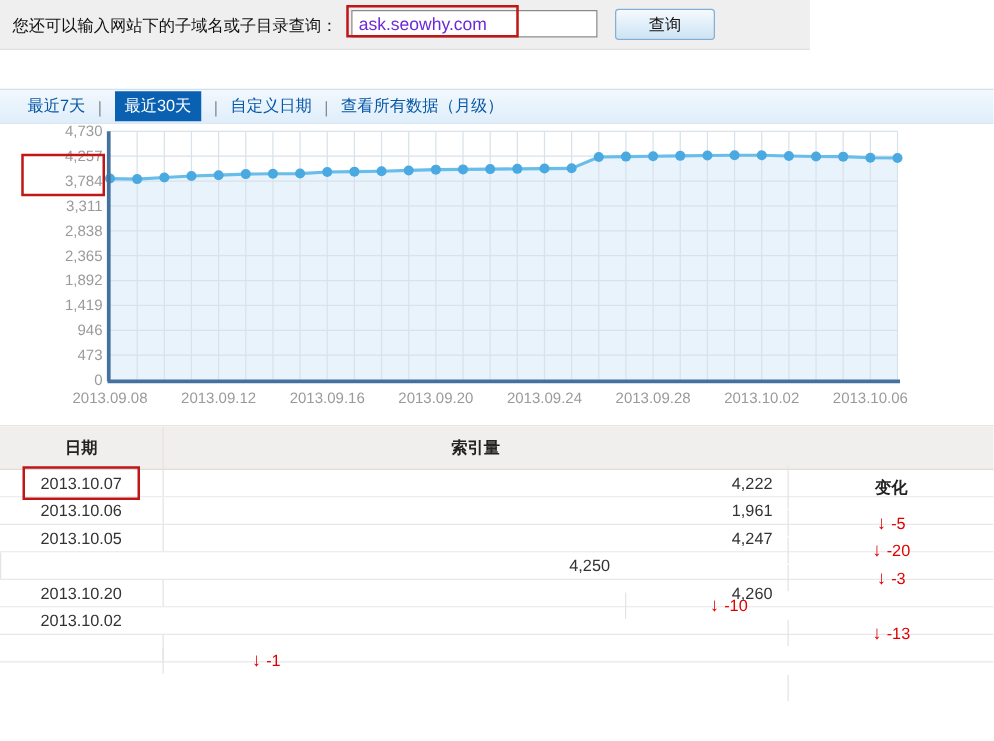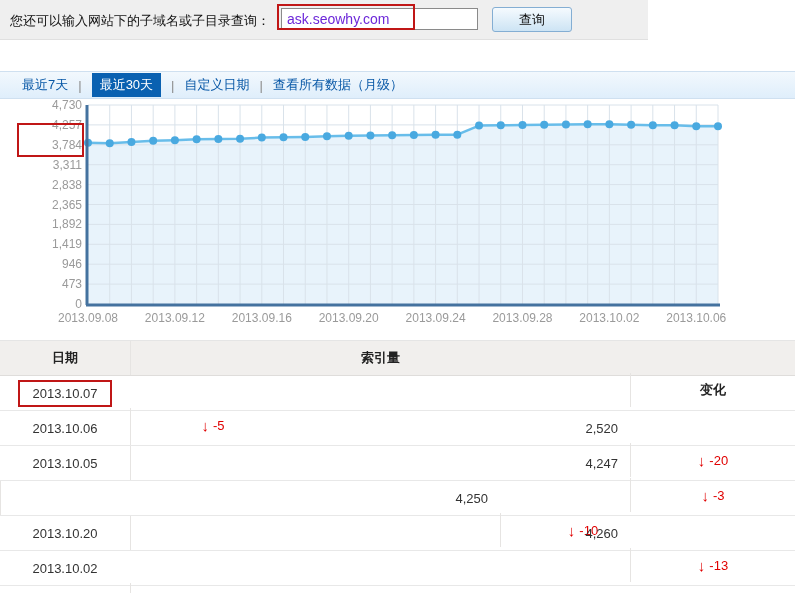--- a/index.html
+++ b/index.html
@@ -36,21 +36,21 @@
   
   .chart-wrap { position:absolute; top:76px; left:0; width:795px; height:264px; }
   .chart-wrap svg { display:block; width:795px; height:264px;
     font-family:"Liberation Sans", sans-serif; }
 
   
   .dtable { position:absolute; top:340px; left:0; width:795px; height:253px;
     overflow:hidden; border-top:1px solid #e5e5e5; font-size:13px; color:#333; }
   .thead { display:flex; height:35px; background:#f1efed; font-weight:bold;
     color:#222; border-bottom:1px solid #dfdddb;justify-content:space-between; }
-  .tr { display:flex; height:35px; background:#fff; border-bottom:1px solid #e8e8e8; }
+  .tr { display:flex; height:22px; background:#fff; border-bottom:1px solid #e8e8e8; }
   .cell { display:flex; align-items:center; height:100%; }
   .c1 { width:130px; justify-content:center; }
   .c2 { width:500px; justify-content:flex-end; padding-right:12px;
     border-left:1px solid #e6e4e2; }
   .c3 { width:165px; justify-content:center; border-left:1px solid #e6e4e2;margin-top:32px; }
   .thead .c2 { justify-content:center; padding-right:0; }
   .date-wrap { padding:4px 12px; }
   .date-wrap.annotated { border:2px solid #c01616; }
   .arrow { color:#e00000; font-weight:bold; font-size:15px; margin-right:4px; }
   .change-text { color:#e00000; }
@@ -181,34 +181,37 @@
       <div class="cell c2">索引量</div>
       <div class="cell c3">变化</div>
     </div>
     <div id="tbody">
   <div class="tr">
     <div class="cell c1">
       <span class="date-wrap annotated">
         <span class="date-text">2013.10.07</span>
       </span>
     </div>
+    <div class="cell c2">
+      <span class="value-text">4,222</span>
+    </div>
     <div class="cell c3">
       <span class="arrow">↓</span>
       <span class="change-text">-5</span>
     </div>
   </div>
 
   <div class="tr">
     <div class="cell c1">
       <span class="date-wrap">
         <span class="date-text">2013.10.06</span>
       </span>
     </div>
     <div class="cell c2">
-      <span class="value-text">2,520</span>
+      <span class="value-text">1,961</span>
     </div>
     <div class="cell c3">
       <span class="arrow">↓</span>
       <span class="change-text">-20</span>
     </div>
   </div>
 
   <div class="tr">
     <div class="cell c1">
       <span class="date-wrap">

